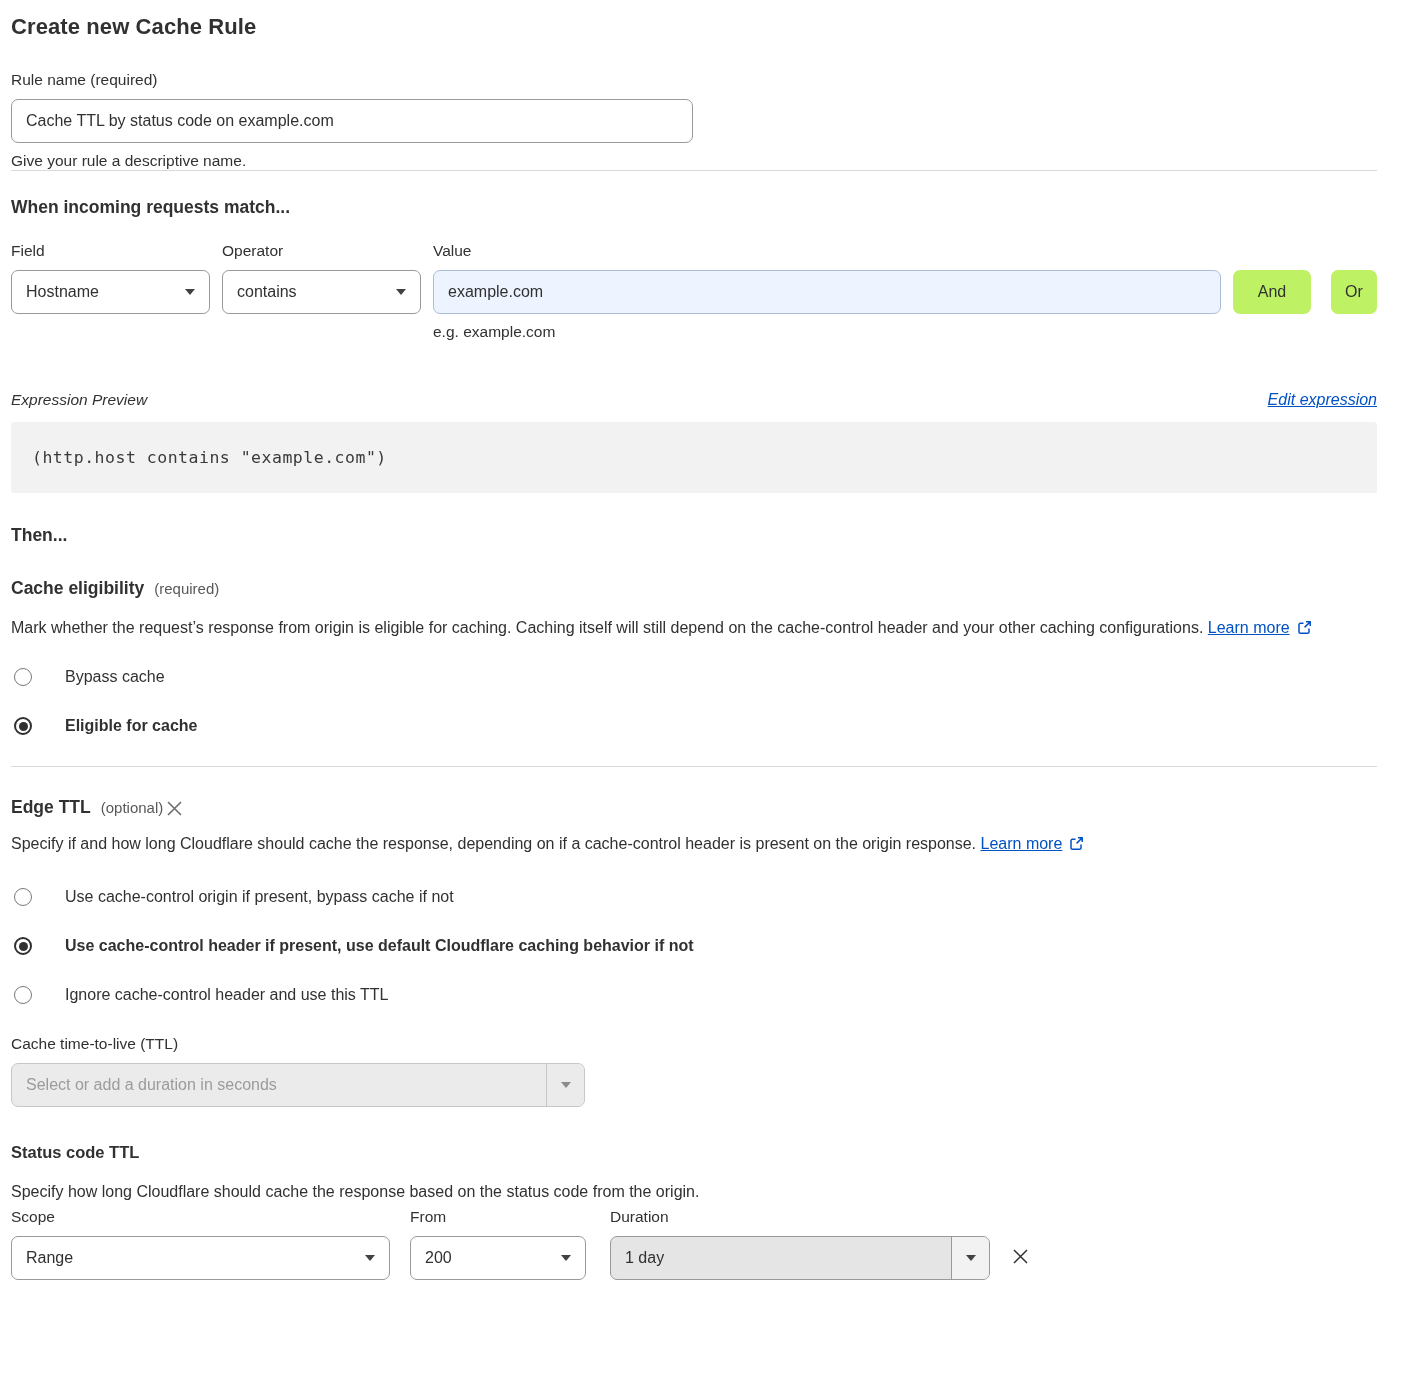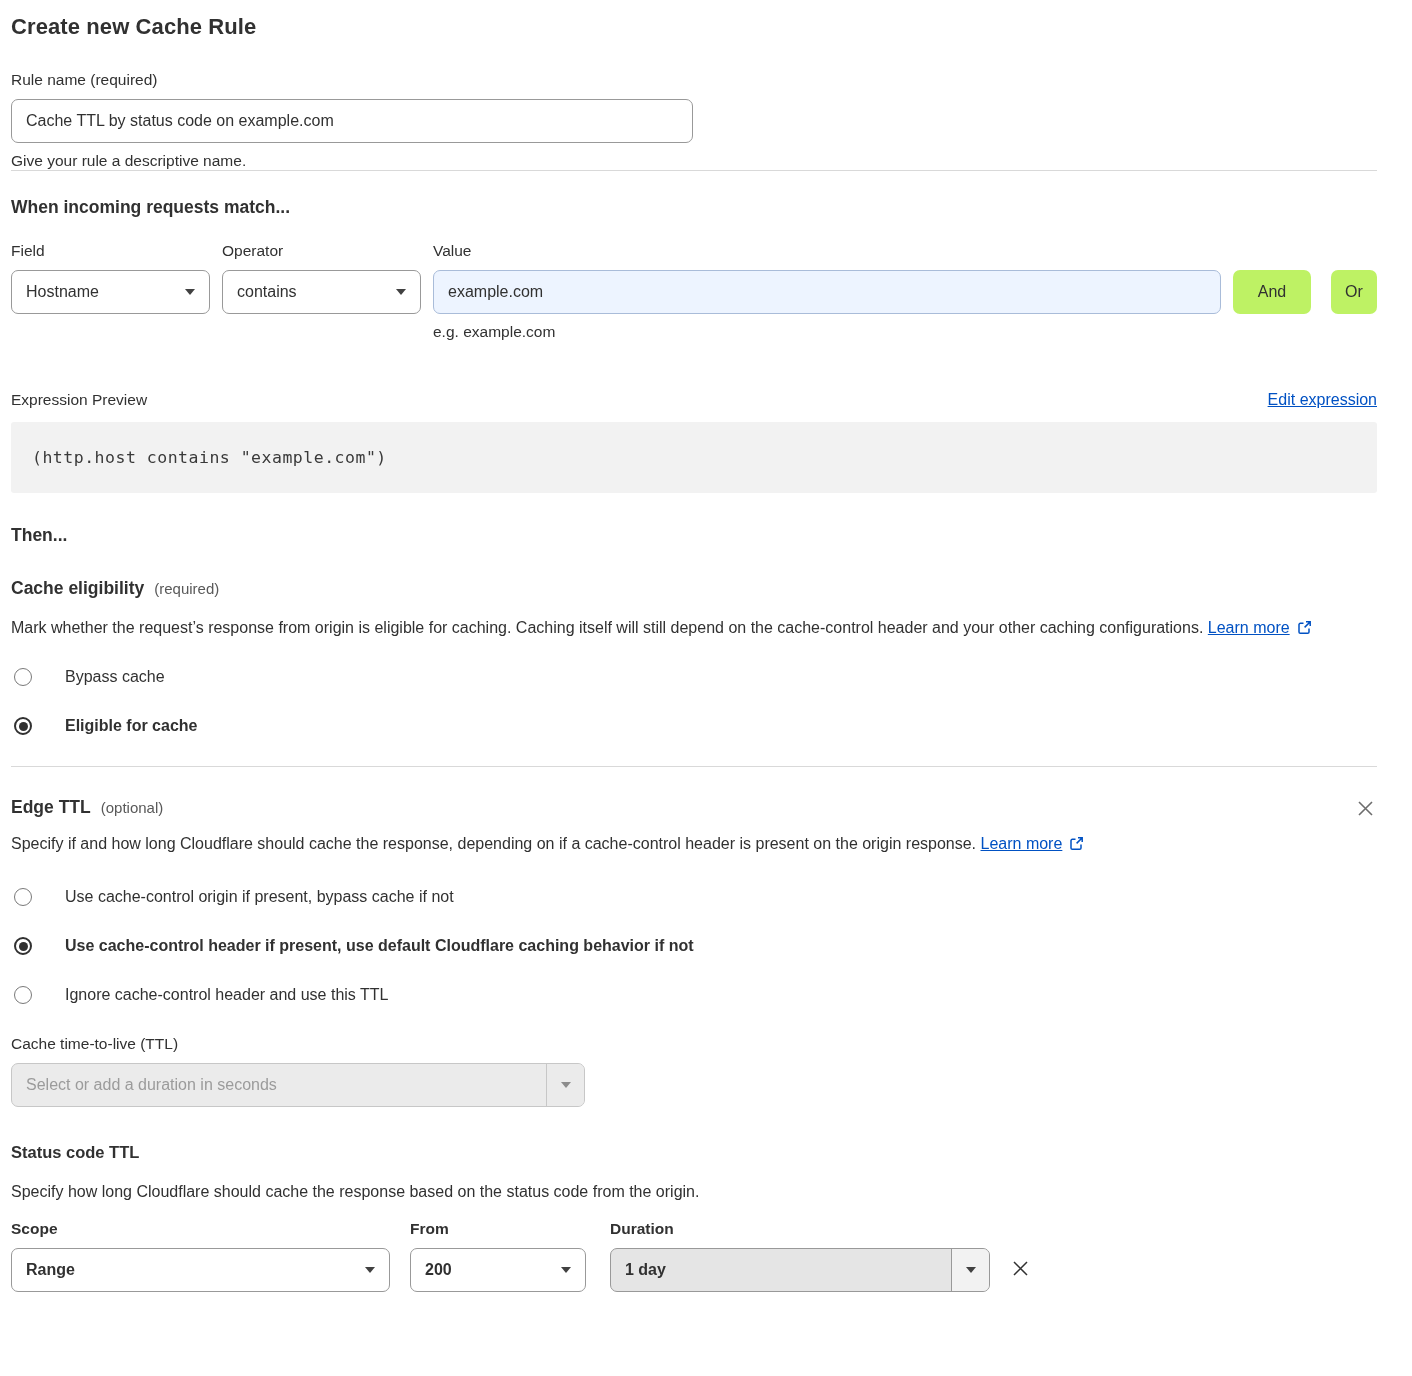--- a/index.html
+++ b/index.html
@@ -111,21 +111,21 @@
     border: none;
     border-radius: 7px;
     font-size: 16px;
     color: #313131;
     font-family: "Liberation Sans", sans-serif;
     cursor: pointer;
   }
   .btn-and { width: 78px; }
   .btn-or  { width: 46px; margin-left: 20px; }
   
-  .expr-head { display: flex; justify-content: space-between; align-items: baseline; margin-top: 50px; }
+  .expr-head { display: flex; justify-content: space-between; align-items: baseline; margin-top: 50px; font-style: italic; }
   a.link {
     color: #0051c3;
     text-decoration: underline;
     font-size: 16px;
     cursor: pointer;
   }
   .code-box {
     margin-top: 13px;
     background: #f2f2f2;
     border-radius: 3px;
@@ -171,21 +171,21 @@
     position: absolute;
     left: 50%; top: 50%;
     width: 9px; height: 9px;
     margin: -4.5px 0 0 -4.5px;
     border-radius: 50%;
     background: #313131;
   }
   .radio-label { font-size: 16px; color: #313131; margin-left: 33px; }
   .radio-label.bold { font-weight: 700; }
   
-  .panel-head { display: flex; justify-content: space-between; align-items: flex-start; }
+  .panel-head { display: flex; align-items: flex-start; }
   .icon-btn { background: none; border: none; cursor: pointer; padding: 2px; line-height: 0; }
   
   .combo {
     display: flex;
     border: 1px solid #999999;
     border-radius: 7px;
     overflow: hidden;
     background: #e5e5e5;
     height: 44px;
     cursor: pointer;
@@ -205,21 +205,21 @@
     display: flex;
     align-items: center;
     justify-content: center;
   }
   .combo.disabled { border-color: #c7c7c7; background: #ebebeb; cursor: default; }
   .combo.disabled .combo-main { color: #9b9b9b; }
   .combo.disabled .combo-arrow { border-left-color: #c7c7c7; background: #ebebeb; }
   .combo.disabled .caret { border-top-color: #8c8c8c; }
   .ttl-combo { width: 574px; }
   
-  .status-row { display: flex; align-items: flex-start; margin-top: 14px; font-weight: bold; }
+  .status-row { display: flex; align-items: flex-start; margin-top: 2px; }
   .status-col .field-label { margin-bottom: 10px; }
   .sc-scope { width: 379px; margin-right: 20px; }
   .sc-from  { width: 176px; margin-right: 24px; }
   .sc-to    { width: 177px; margin-right: 25px; }
   .sc-dur   { width: 380px; }
   .row-x { padding-top: 38px; margin-left: 18px; }
   .mt-30 { margin-top: 30px; }
   .mt-32 { margin-top: 32px; }
   .mt-40 { margin-top: 40px; }
   .mt-26 { margin-top: 26px; }

